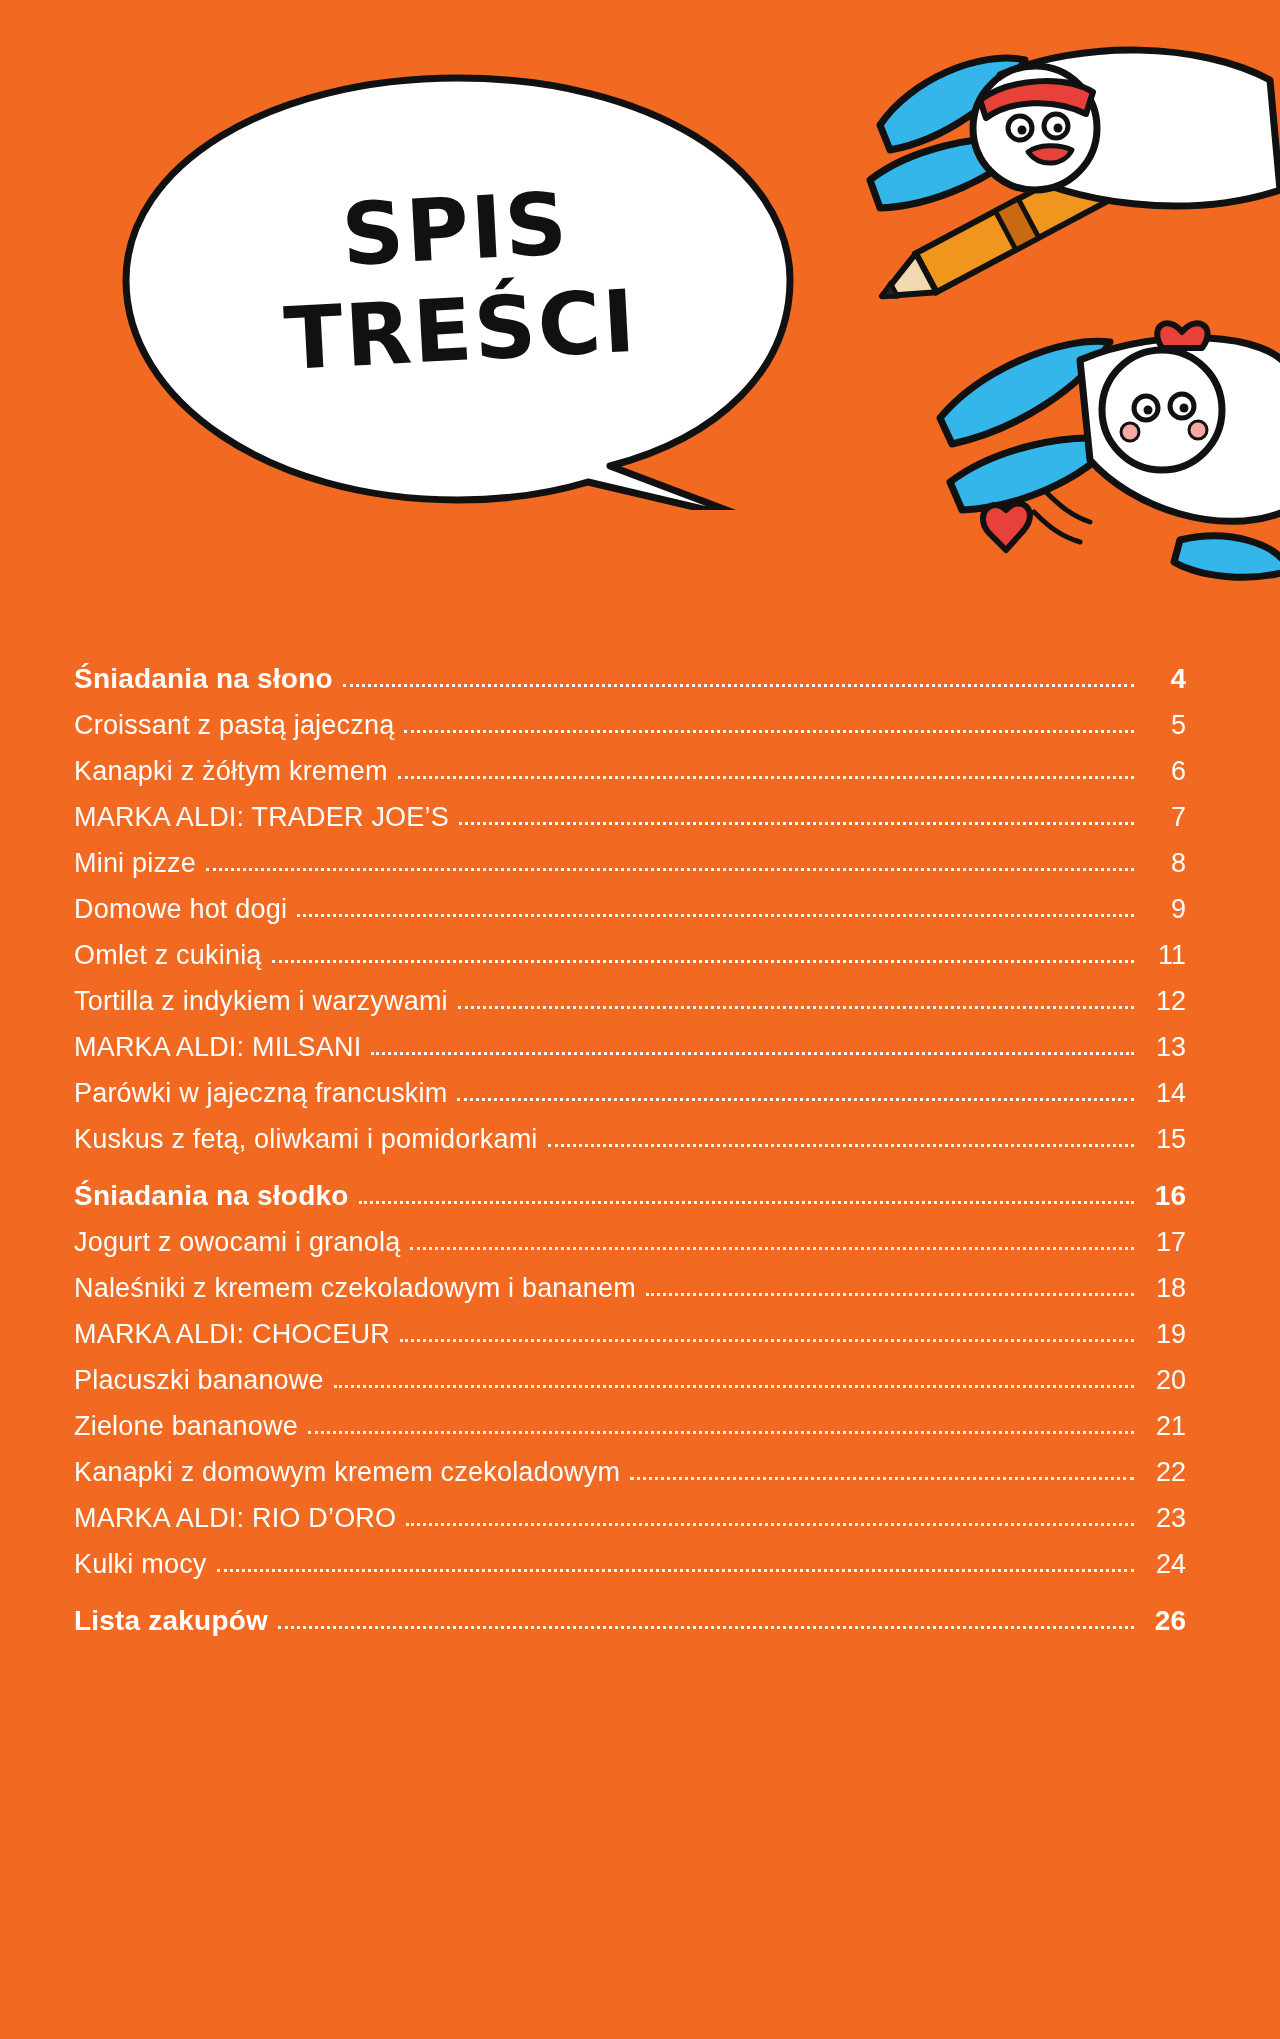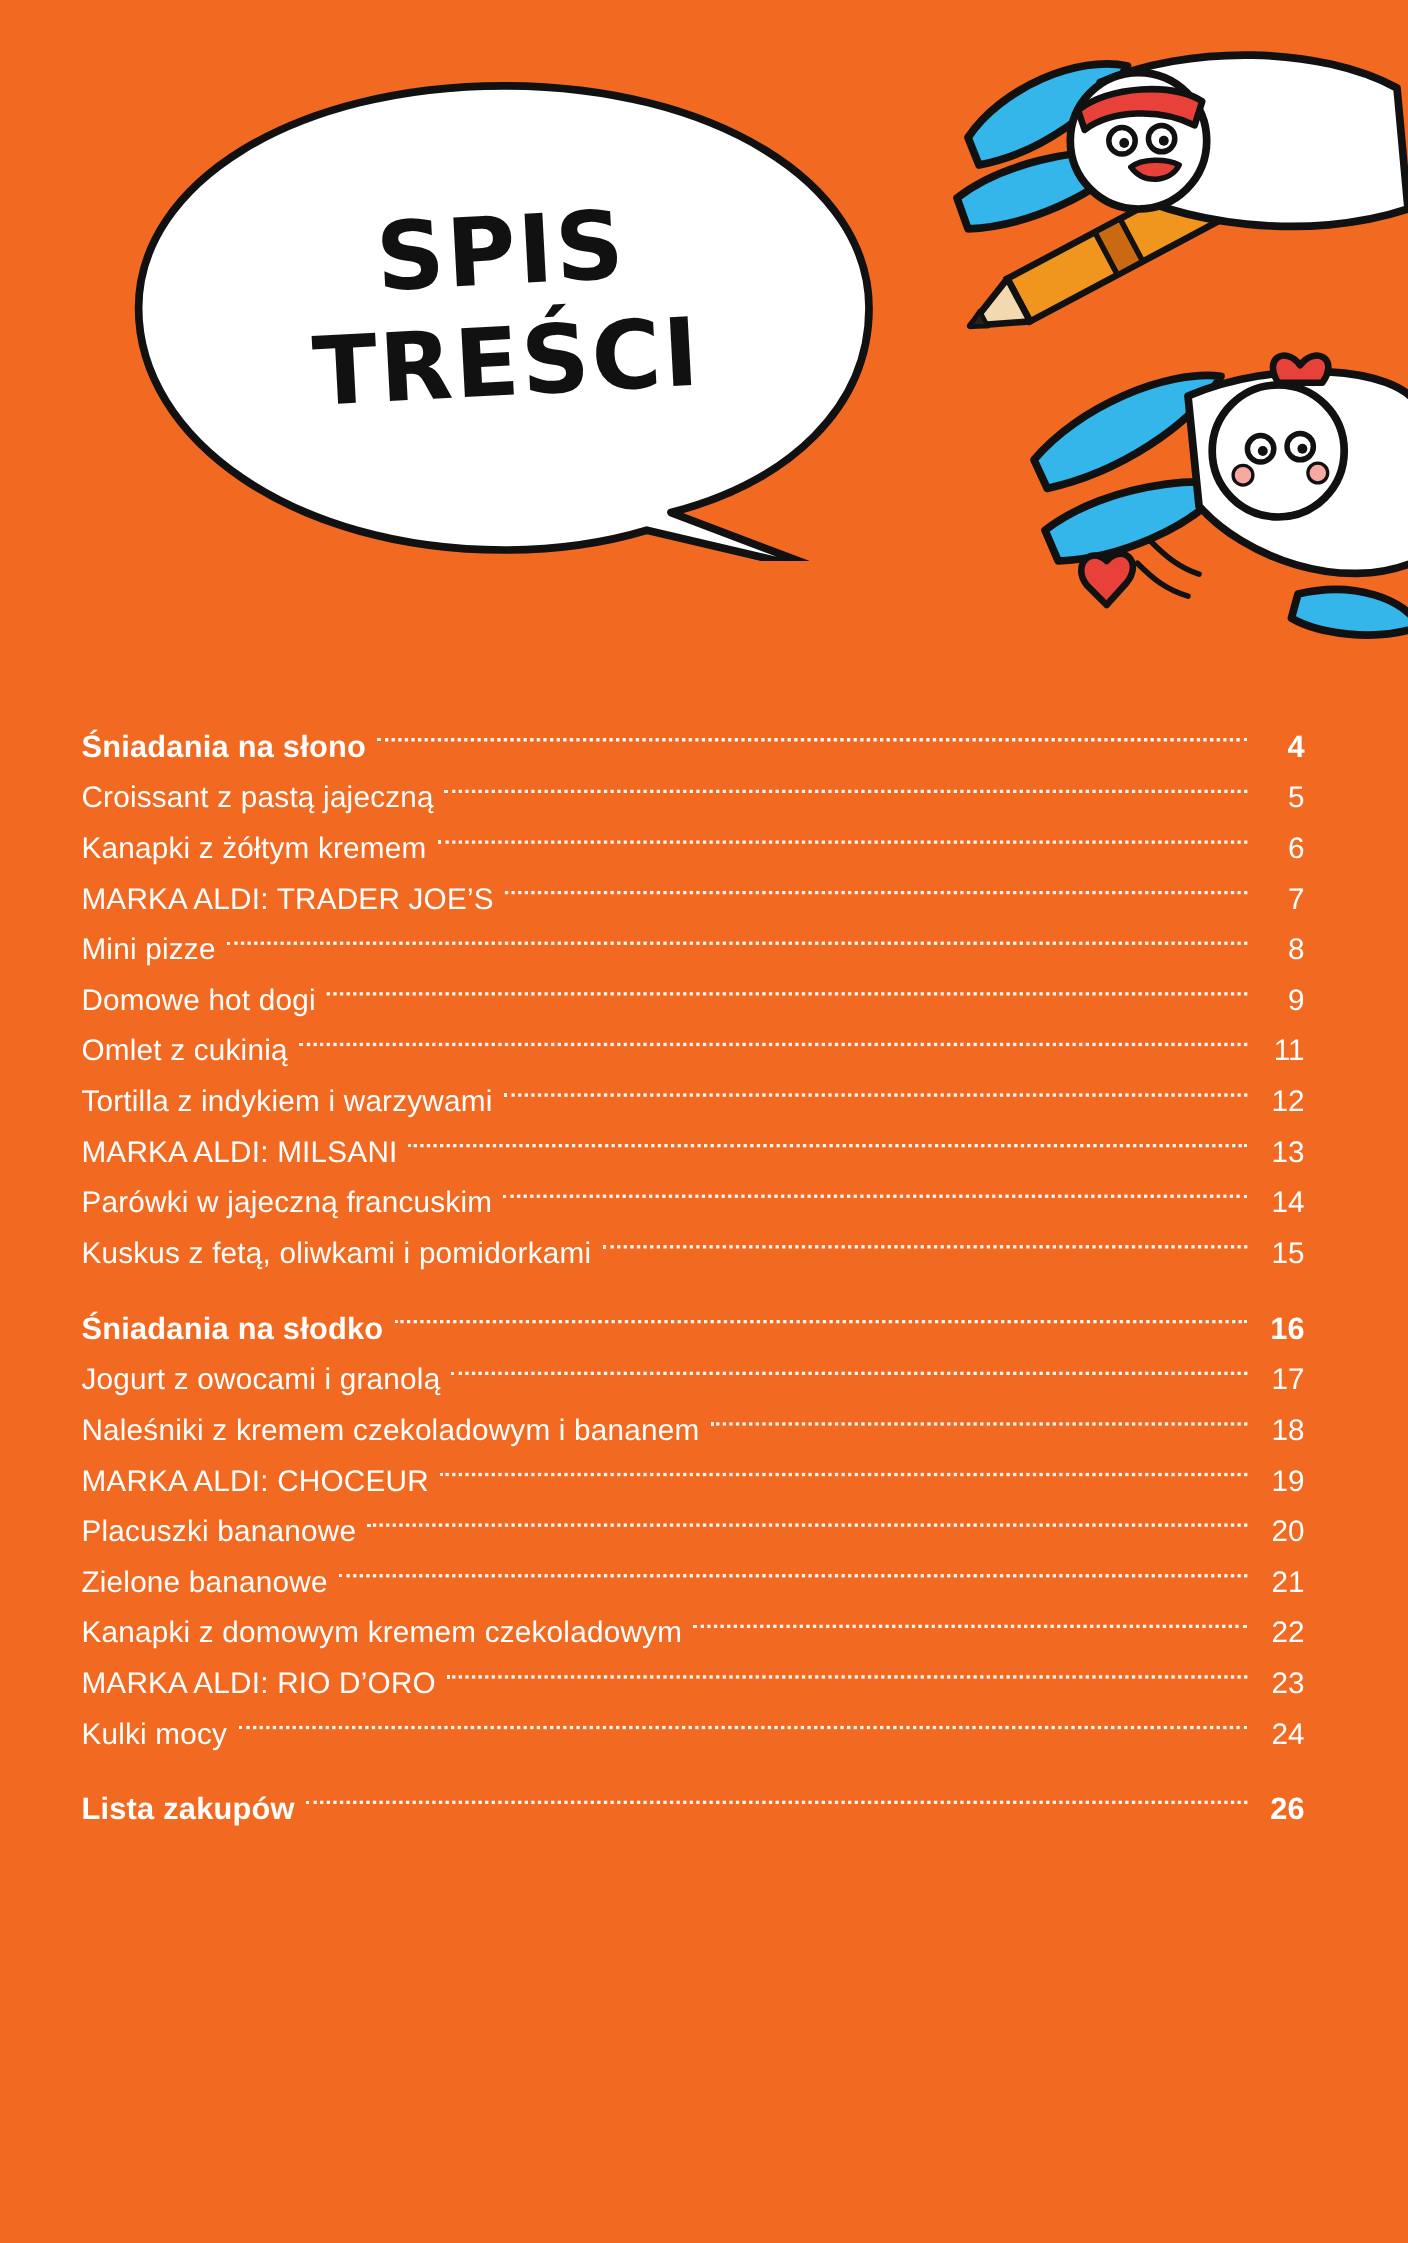--- a/index.html
+++ b/index.html
@@ -55,35 +55,35 @@
   
   .toc {
     position: absolute;
     left: 74px;
     top: 655px;
     width: 1112px;
   }
 
   .toc-row {
     display: flex;
-    align-items: center;
+    align-items: flex-end;
     color: #ffffff;
     font-size: 27px;
     line-height: 1.0;
     padding: 9.5px 0;
     white-space: nowrap;
   }
 
   .toc-row.section {
     font-weight: 700;
     font-size: 28px;
   }
 
   .toc-row.section-gap {
-    margin-top: 22px;
+    margin-top: 10px;
   }
 
   .toc-label {
     flex: 0 0 auto;
     letter-spacing: 0.2px;
   }
 
   .toc-dots {
     flex: 1 1 auto;
     margin: 0 10px 0 10px;

